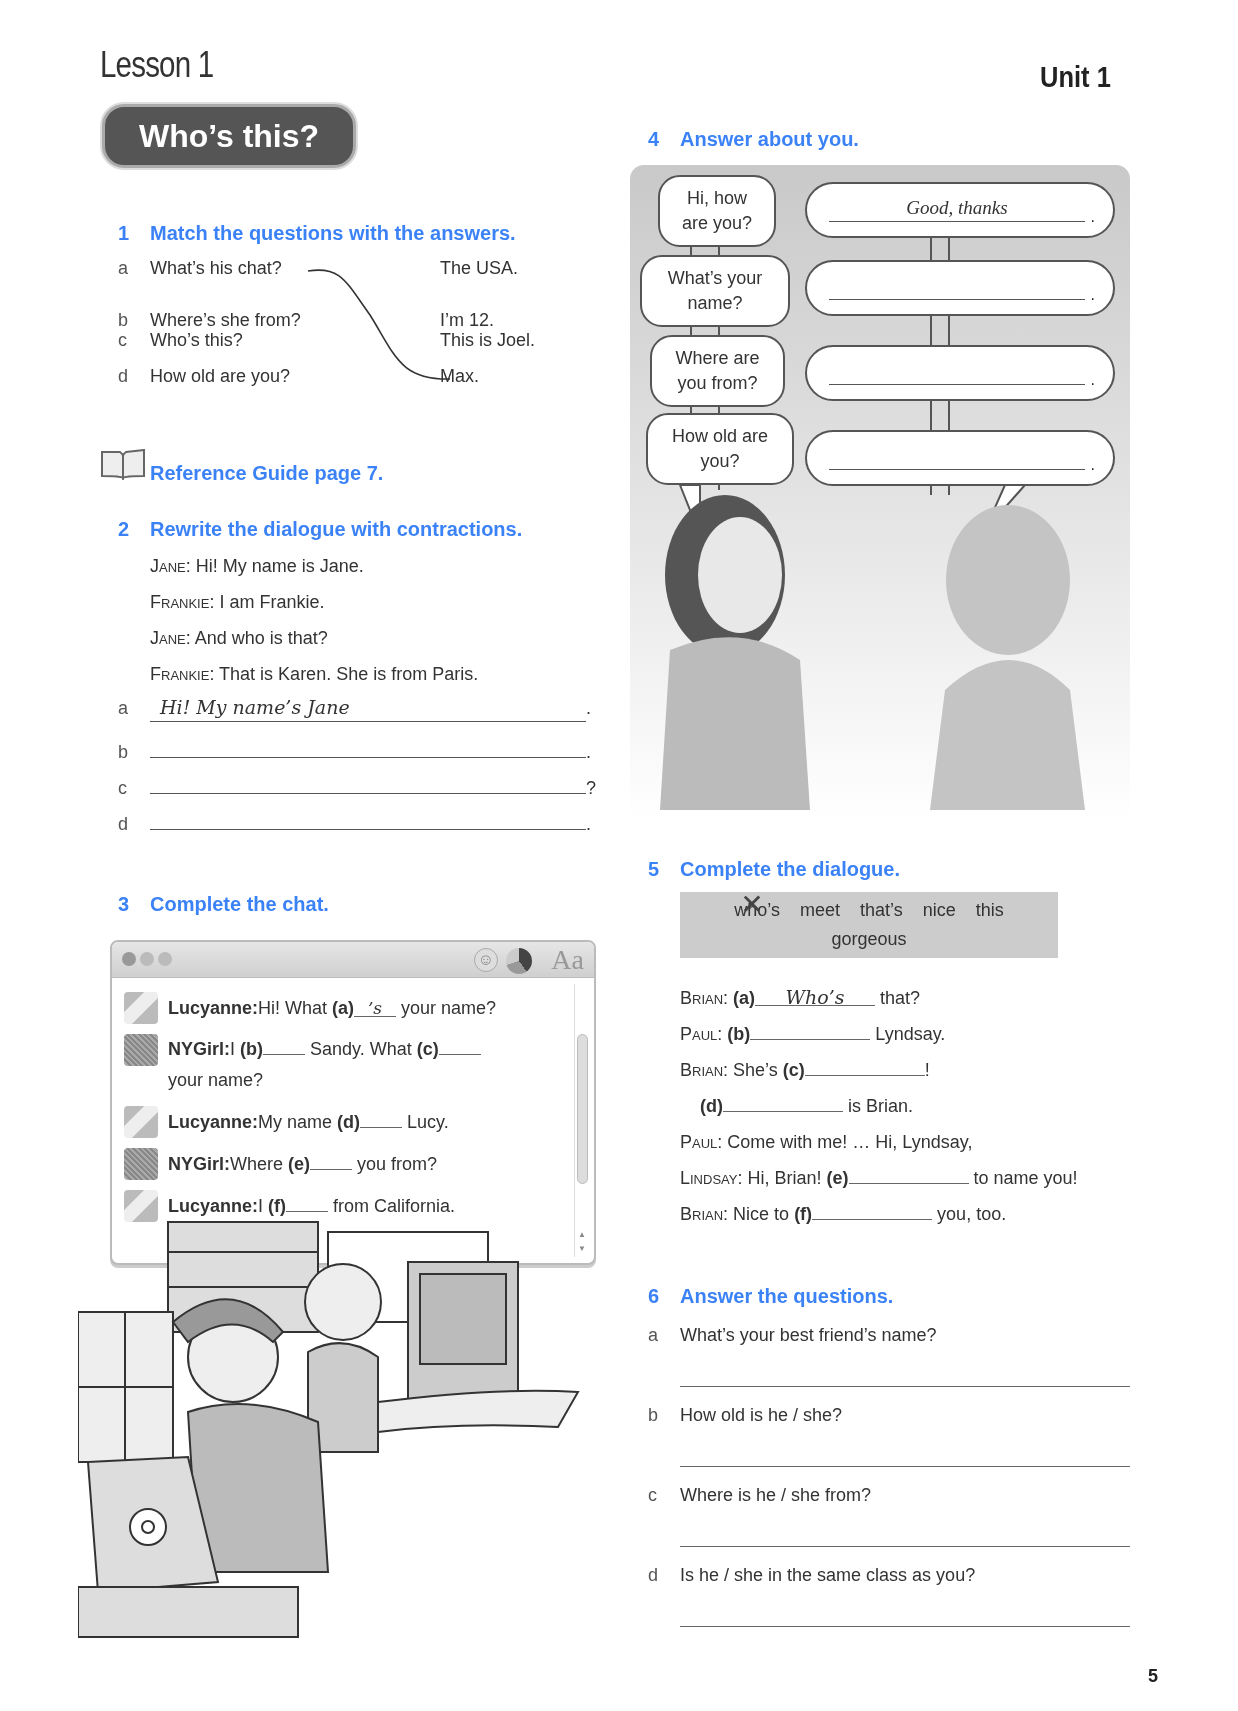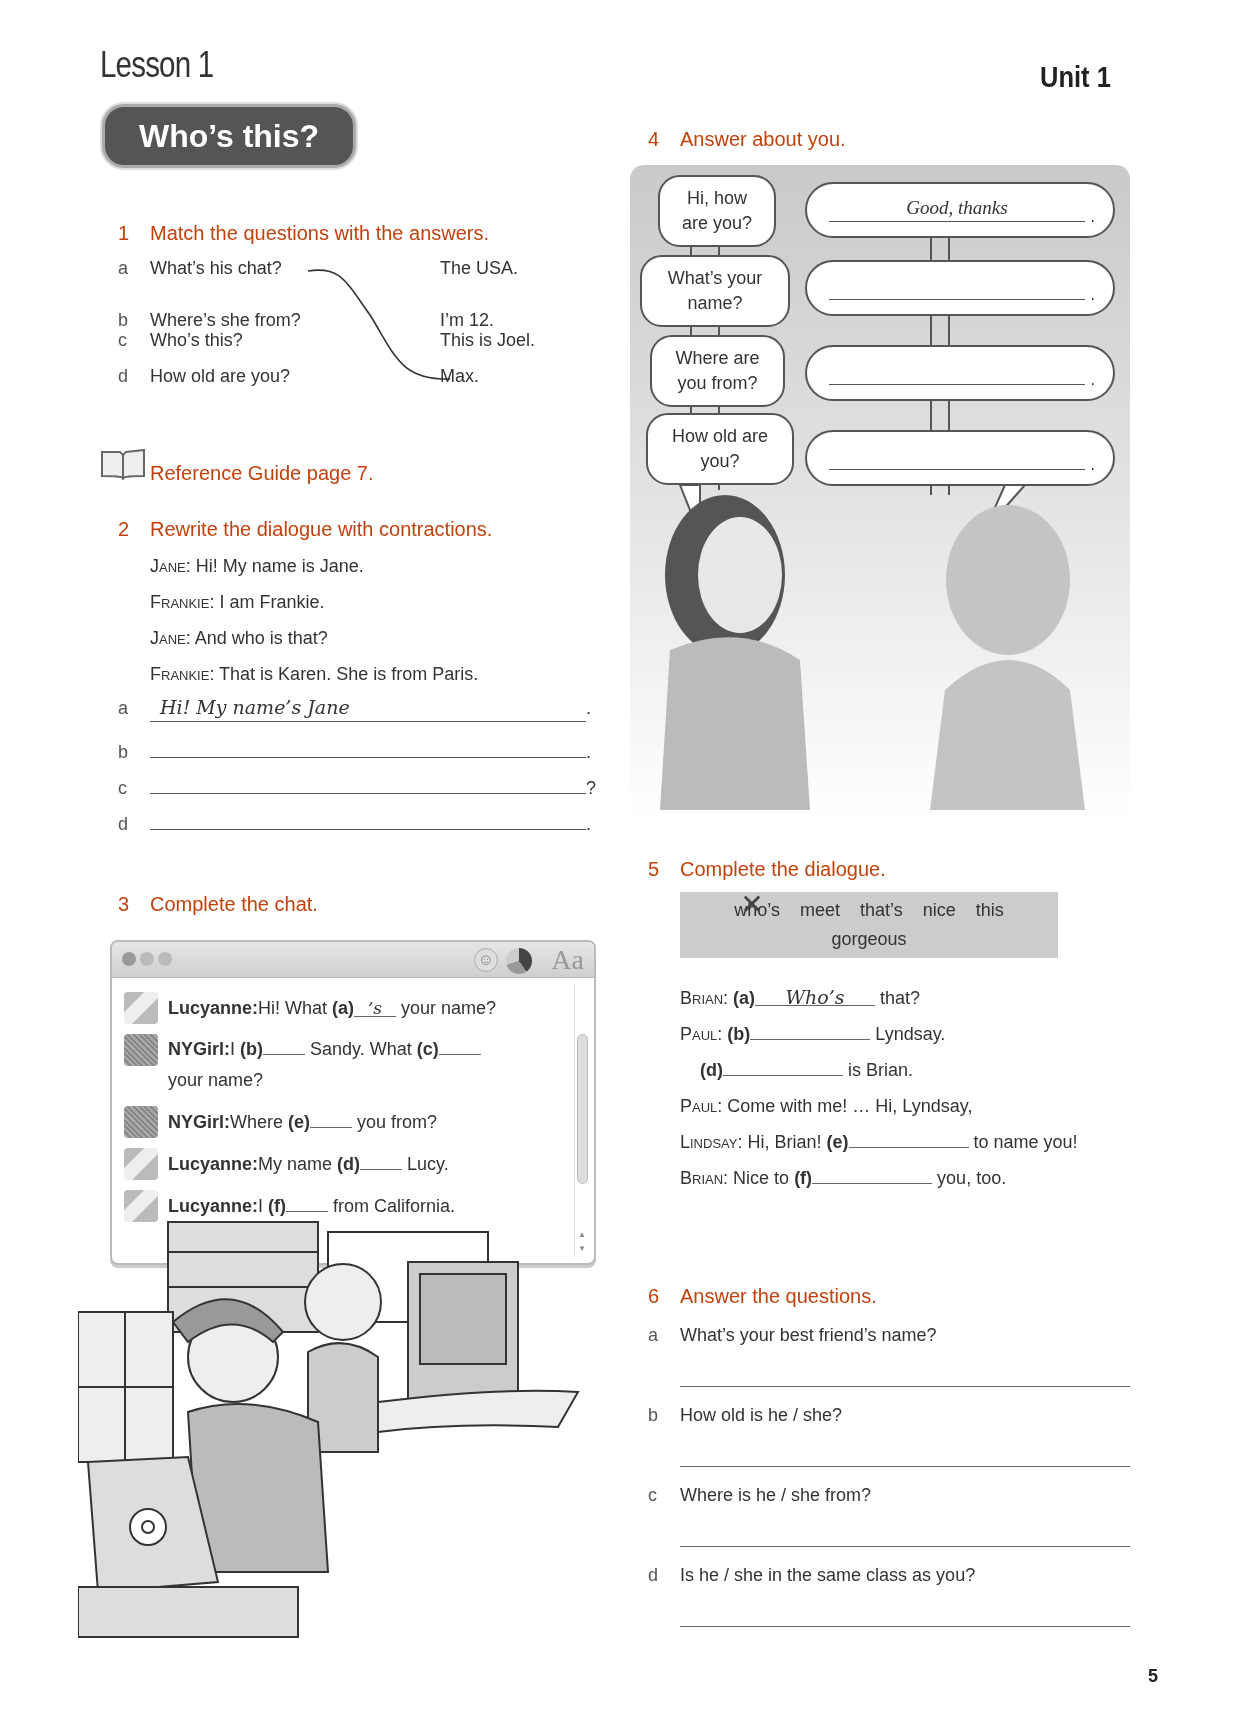--- a/index.html
+++ b/index.html
@@ -2,21 +2,21 @@
 <html><head>
 <meta charset="utf-8">
 <style>
   * { box-sizing: border-box; margin: 0; padding: 0; }
   html, body { width: 1238px; height: 1711px; background: #fff; overflow: hidden; }
   body { position: relative; font-family: "Liberation Sans", sans-serif; color: #222; }
   .abs { position: absolute; }
   .lesson { left: 100px; top: 44px; font-size: 36px; font-family: "Liberation Sans Narrow", "Liberation Sans", sans-serif; color: #333; letter-spacing: -1px; transform: scaleX(0.82); transform-origin: left; }
   .unit { left: 1040px; top: 60px; font-size: 30px; font-weight: bold; color: #222; transform: scaleX(0.85); transform-origin: left; }
   .title-pill { left: 102px; top: 104px; width: 254px; height: 64px; background: #555; border-radius: 22px; border: 3px solid #aaa; box-shadow: 0 0 0 2px #ddd; color: #fff; font-weight: bold; font-size: 32px; display: flex; align-items: center; justify-content: center; }
-  .ex-head { font-weight: normal; font-size: 20px; color: #c2410c; }
+  .ex-head { font-weight: bold; font-size: 20px; color: #3b82f6; }
   .ex-num { display: inline-block; width: 32px; }
   .item-letter { color: #555; display: inline-block; width: 32px; font-size: 18px; }
   .txt { font-size: 18px; color: #333; }
   .row { display: flex; align-items: baseline; }
   .hand { font-family: "DejaVu Serif", serif; font-style: italic; font-size: 19px; color: #333; }
   .line { border-bottom: 1.5px solid #555; }
   .sc { font-variant: small-caps; }
   .bold { font-weight: bold; }
   .blank { display: inline-block; border-bottom: 1.3px solid #666; height: 16px; vertical-align: baseline; }
   
@@ -135,26 +135,26 @@
   <div class="chat-body">
     <div class="chat-line">
       <span class="avatar av-l"></span>
       <span style="padding-top:6px;"><b>Lucyanne:</b><span>Hi! What </span><b>(a)</b><span class="blank hand" style="width:42px; font-size:17px; text-align:center; line-height:14px;">’s</span><span> your name?</span></span>
     </div>
     <div class="chat-line">
       <span class="avatar av-n"></span>
       <span style="padding-top:6px; line-height:31px; margin-top:-6px;"><b>NYGirl:</b><span>I </span><b>(b)</b><span class="blank" style="width:42px;"></span><span> Sandy. What </span><b>(c)</b><span class="blank" style="width:42px;"></span><br><span> your name?</span></span>
     </div>
     <div class="chat-line">
+      <span class="avatar av-l"></span>
+      <span style="padding-top:6px;"><b>Lucyanne:</b><span>My name </span><b>(d)</b><span class="blank" style="width:42px;"></span><span> Lucy.</span></span>
+    </div>
+    <div class="chat-line">
       <span class="avatar av-n"></span>
       <span style="padding-top:6px;"><b>NYGirl:</b><span>Where </span><b>(e)</b><span class="blank" style="width:42px;"></span><span> you from?</span></span>
-    </div>
-    <div class="chat-line">
-      <span class="avatar av-l"></span>
-      <span style="padding-top:6px;"><b>Lucyanne:</b><span>My name </span><b>(d)</b><span class="blank" style="width:42px;"></span><span> Lucy.</span></span>
     </div>
     <div class="chat-line">
       <span class="avatar av-l"></span>
       <span style="padding-top:6px;"><b>Lucyanne:</b><span>I </span><b>(f)</b><span class="blank" style="width:42px;"></span><span> from California.</span></span>
     </div>
   </div>
   <div class="scrollbar">
     <div class="scroll-thumb"></div>
     <div class="abs" style="left:3px; bottom:18px; font-size:8px; color:#888;">▲</div>
     <div class="abs" style="left:3px; bottom:4px; font-size:8px; color:#888;">▼</div>
@@ -241,20 +241,21 @@
   <span class="struck">who’s</span>&nbsp;&nbsp;&nbsp;
   <span>meet</span>&nbsp;&nbsp;&nbsp;
   <span>that’s</span>&nbsp;&nbsp;&nbsp;
   <span>nice</span>&nbsp;&nbsp;&nbsp;
   <span>this</span><br>
   <span>gorgeous</span>
 </div>
 <div class="abs txt" style="left:680px; top:980px; line-height:36px;">
   <div><span class="sc">Brian:</span> <span></span><b>(a)</b><span class="blank hand" style="width:120px; text-align:center; line-height:14px;">Who’s</span><span> that?</span></div>
   <div><span class="sc">Paul:</span> <span></span><b>(b)</b><span class="blank" style="width:120px;"></span><span> Lyndsay.</span></div>
+  <div><span class="sc">Brian:</span> <span>She’s </span><b>(c)</b><span class="blank" style="width:120px;"></span><span>!</span></div>
   <div style="padding-left:20px;"><b>(d)</b><span class="blank" style="width:120px;"></span><span> is Brian.</span></div>
   <div><span class="sc">Paul:</span> <span>Come with me! … Hi, Lyndsay,</span></div>
   <div><span class="sc">Lindsay:</span> <span>Hi, Brian! </span><b>(e)</b><span class="blank" style="width:120px;"></span><span> to name you!</span></div>
   <div><span class="sc">Brian:</span> <span>Nice to </span><b>(f)</b><span class="blank" style="width:120px;"></span><span> you, too.</span></div>
 </div>
 
 <div class="abs ex-head" style="left:648px; top:1285px;">
   <span class="ex-num">6</span><span>Answer the questions.</span>
 </div>
 <div class="abs" style="left:648px; top:1325px;">

